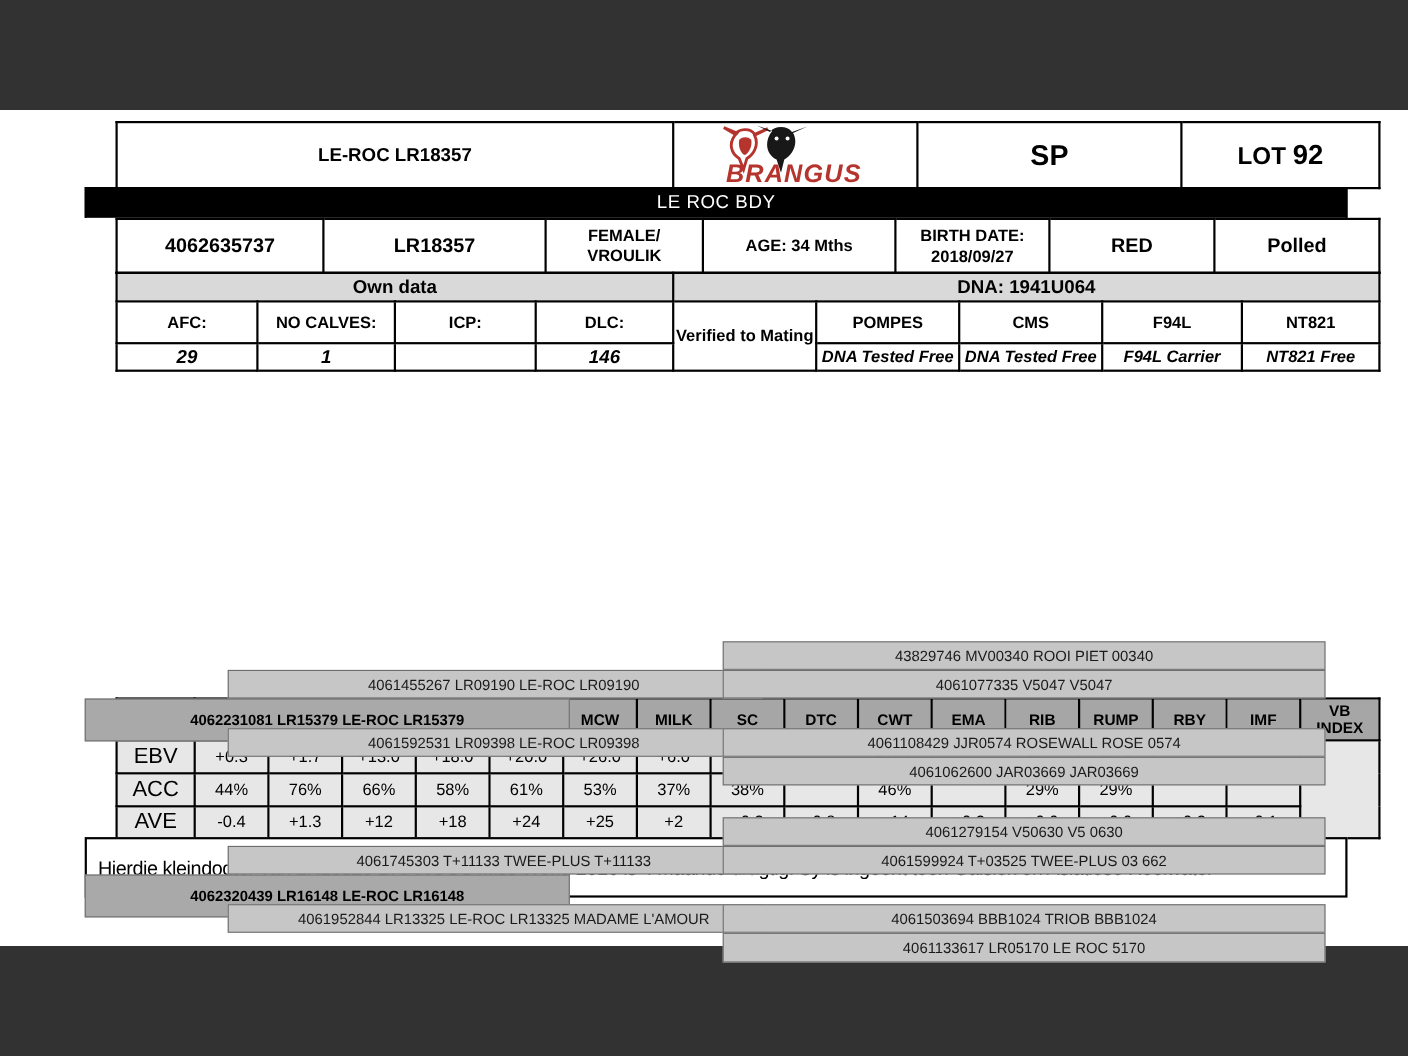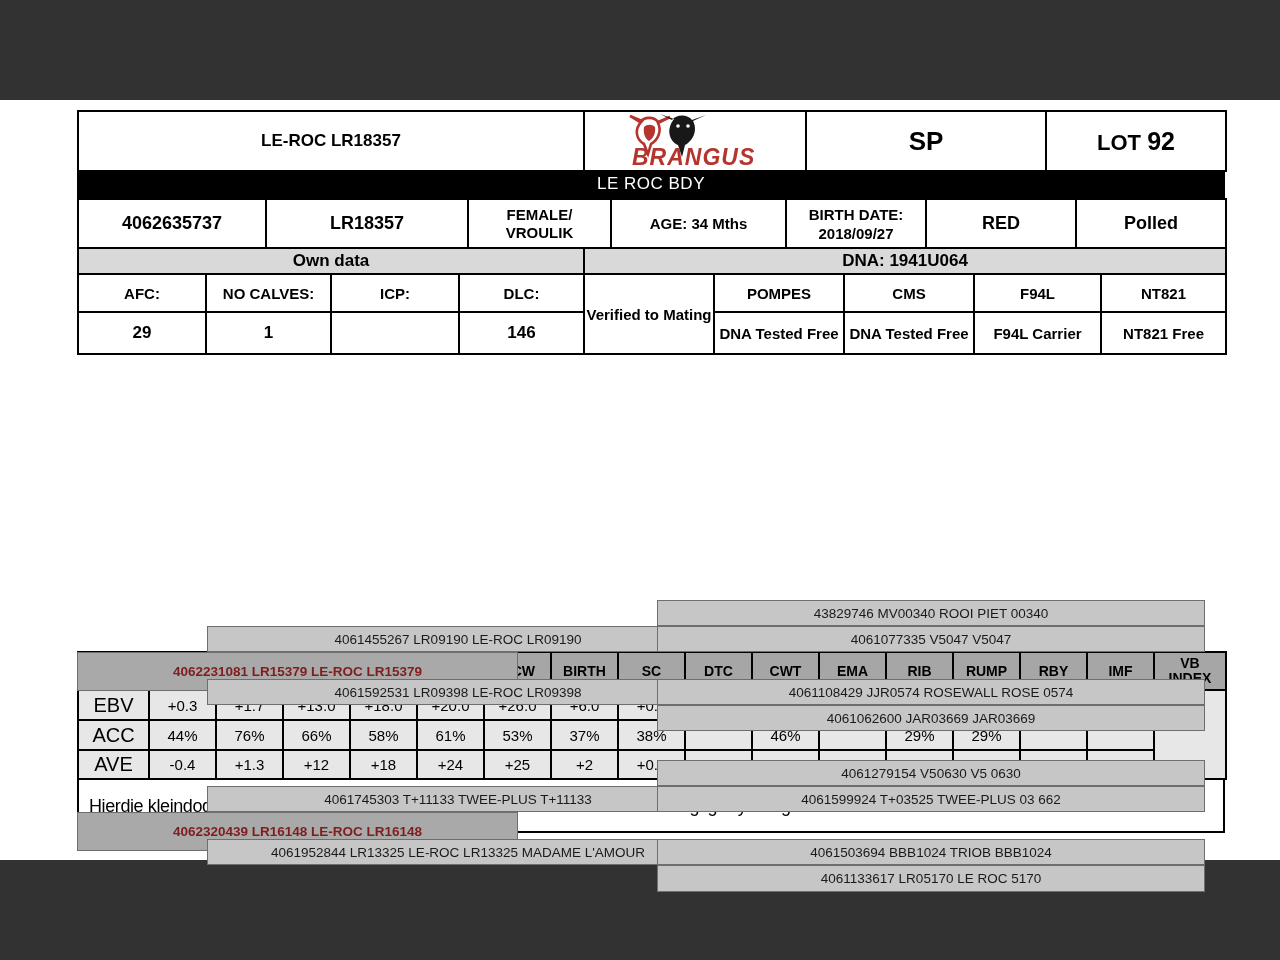--- a/index.html
+++ b/index.html
@@ -5,21 +5,21 @@
   * { margin:0; padding:0; box-sizing:border-box; }
   html,body { width:1280px; height:960px; background:#ffffff; overflow:hidden;
               font-family:"Liberation Sans", sans-serif; color:#000; }
   .page { position:relative; width:1280px; height:960px; background:#ffffff; }
   .letterbox { position:absolute; left:0; width:1280px; height:100px; background:#323232; }
   .letterbox.top { top:0; }
   .letterbox.bottom { top:860px; }
 
   .doc { position:absolute; left:77px; top:110px; width:1148px; }
 
-  table { border-collapse:collapse; table-layout:fixed; width:1148px; }
+  table { border-collapse:collapse; table-layout:fixed; width:1148px;margin-left:28px; }
   td, th { border:2px solid #000; overflow:hidden; vertical-align:middle; text-align:center; }
 
   
   .t-head td { height:60px; background:#fff; }
   .cell-title { font-size:17px; font-weight:bold; }
   .cell-sp { font-size:26px; font-weight:bold; }
   .cell-lot { font-size:22px; font-weight:bold; }
   .cell-lot .lot-num { font-size:25px; }
 
   
@@ -34,30 +34,30 @@
   .ident-tag { font-size:18px; }
   .ident-sex { font-size:15px; line-height:18px; }
   .ident-age { font-size:15px; }
   .ident-birth { font-size:15px; line-height:19px; }
   .ident-colour, .ident-poll { font-size:18px; }
 
   
   .t-own { margin-top:-2px; }
   .t-own .sec { height:26px; background:#d9d9d9; font-size:17px; font-weight:bold; }
   .t-own .flabel { height:38px; font-size:15px; font-weight:bold; background:#fff; }
-  .t-own .fvalue { height:42px; font-size:17px; font-weight:bold; background:#fff; }
+  .t-own .fvalue { height:25px; font-size:17px; font-weight:bold; background:#fff;font-style:italic; }
   .t-own .verified { font-size:15px; font-weight:bold; line-height:19px; background:#fff; }
   .t-own .gtest { font-size:15px; line-height:19px; }
 
   
   .pedigree { position:relative; width:1148px; height:296px; }
   .pbar { position:absolute; height:26px; display:flex; align-items:center; justify-content:center;
           font-size:13.5px; color:#1a1a1a; background:#c6c6c6; border:1.5px solid #6e6e6e;
           white-space:nowrap; }
-  .pbar.parent { background:#a9a9a9; font-weight:bold; color:#7f1d1d; height:39px; }
+  .pbar.parent { background:#a9a9a9; font-weight:bold; color:#000000; height:39px; }
   .gp   { left:130px; width:486px;padding-left:16px; }
   .ggp  { left:580px; width:548px; }
   .par  { left:0;     width:441px; }
 
   
   .t-ebv { margin-top:0px; }
   .t-ebv th { height:38px; background:#a6a6a6; font-size:14px; font-weight:bold; line-height:15px; }
   .t-ebv td { background:#e7e7e7; font-size:15px; }
   .t-ebv .rlabel { font-size:20px; }
   .t-ebv tr.r { height:30px; }
@@ -227,21 +227,21 @@
       </colgroup>
       <tbody>
           <tr>
         <th style="background:#a6a6a6"></th>
         <th>GL</th>
         <th>BW</th>
         <th>WW</th>
         <th>YW</th>
         <th>FW</th>
         <th>MCW</th>
-        <th>BIRTH</th>
+        <th>MILK</th>
         <th>SC</th>
         <th>DTC</th>
         <th>CWT</th>
         <th>EMA</th>
         <th>RIB</th>
         <th>RUMP</th>
         <th>RBY</th>
         <th>IMF</th>
         <th>
               <div class="vb-head">VB INDEX</div>

